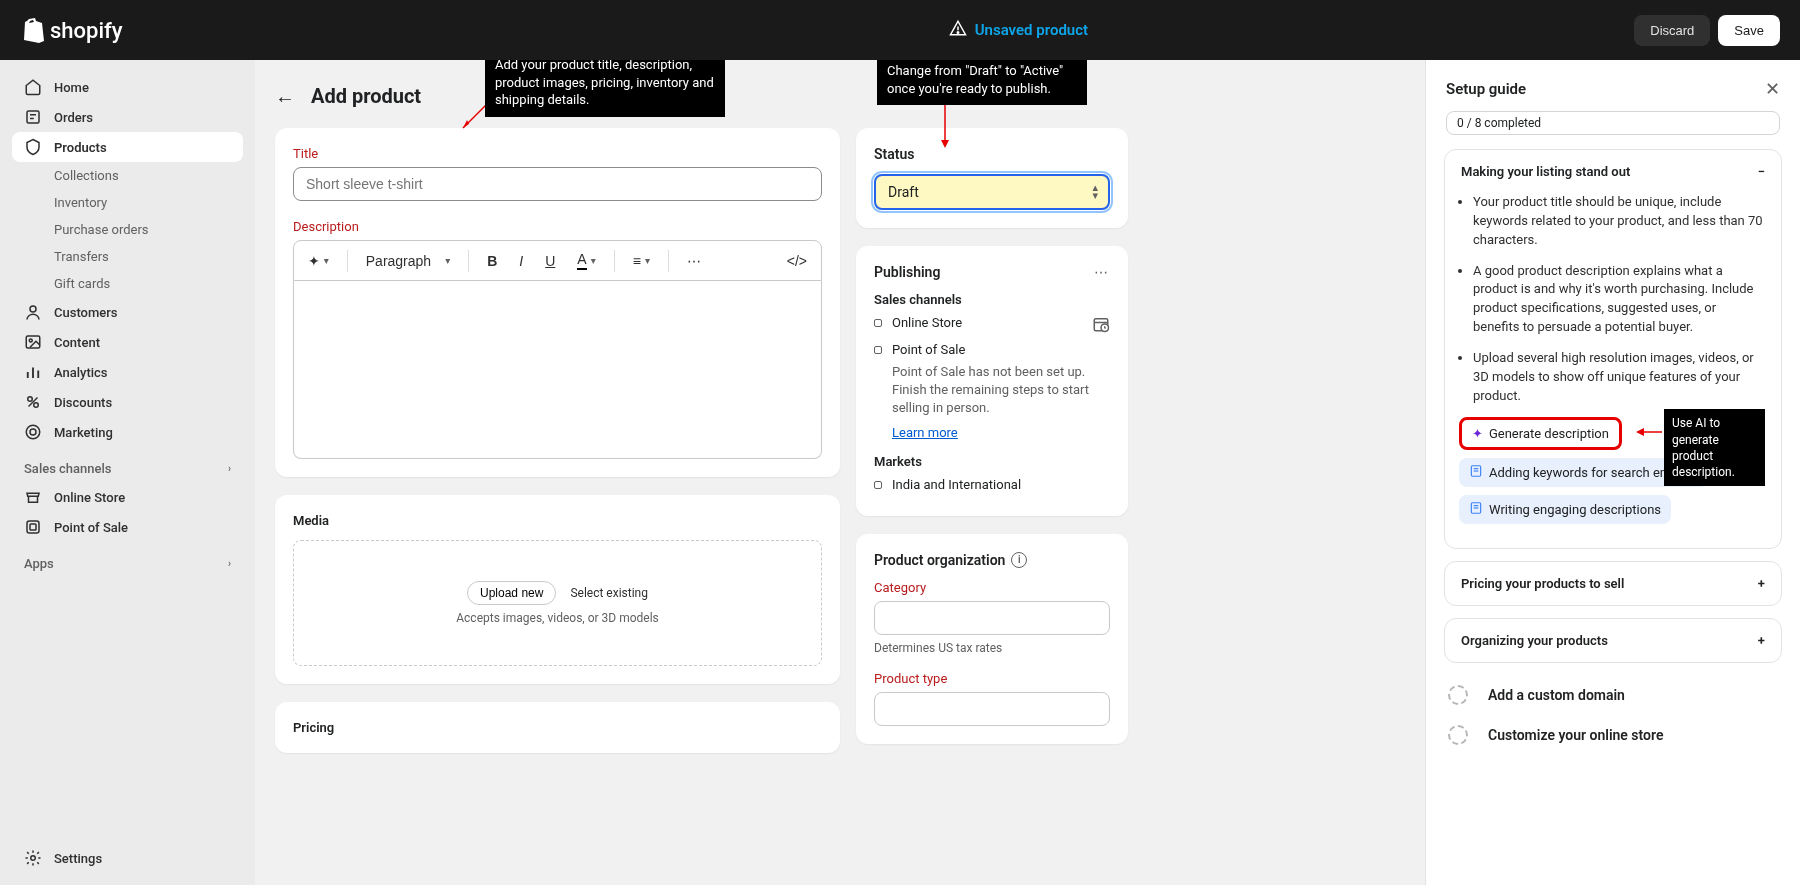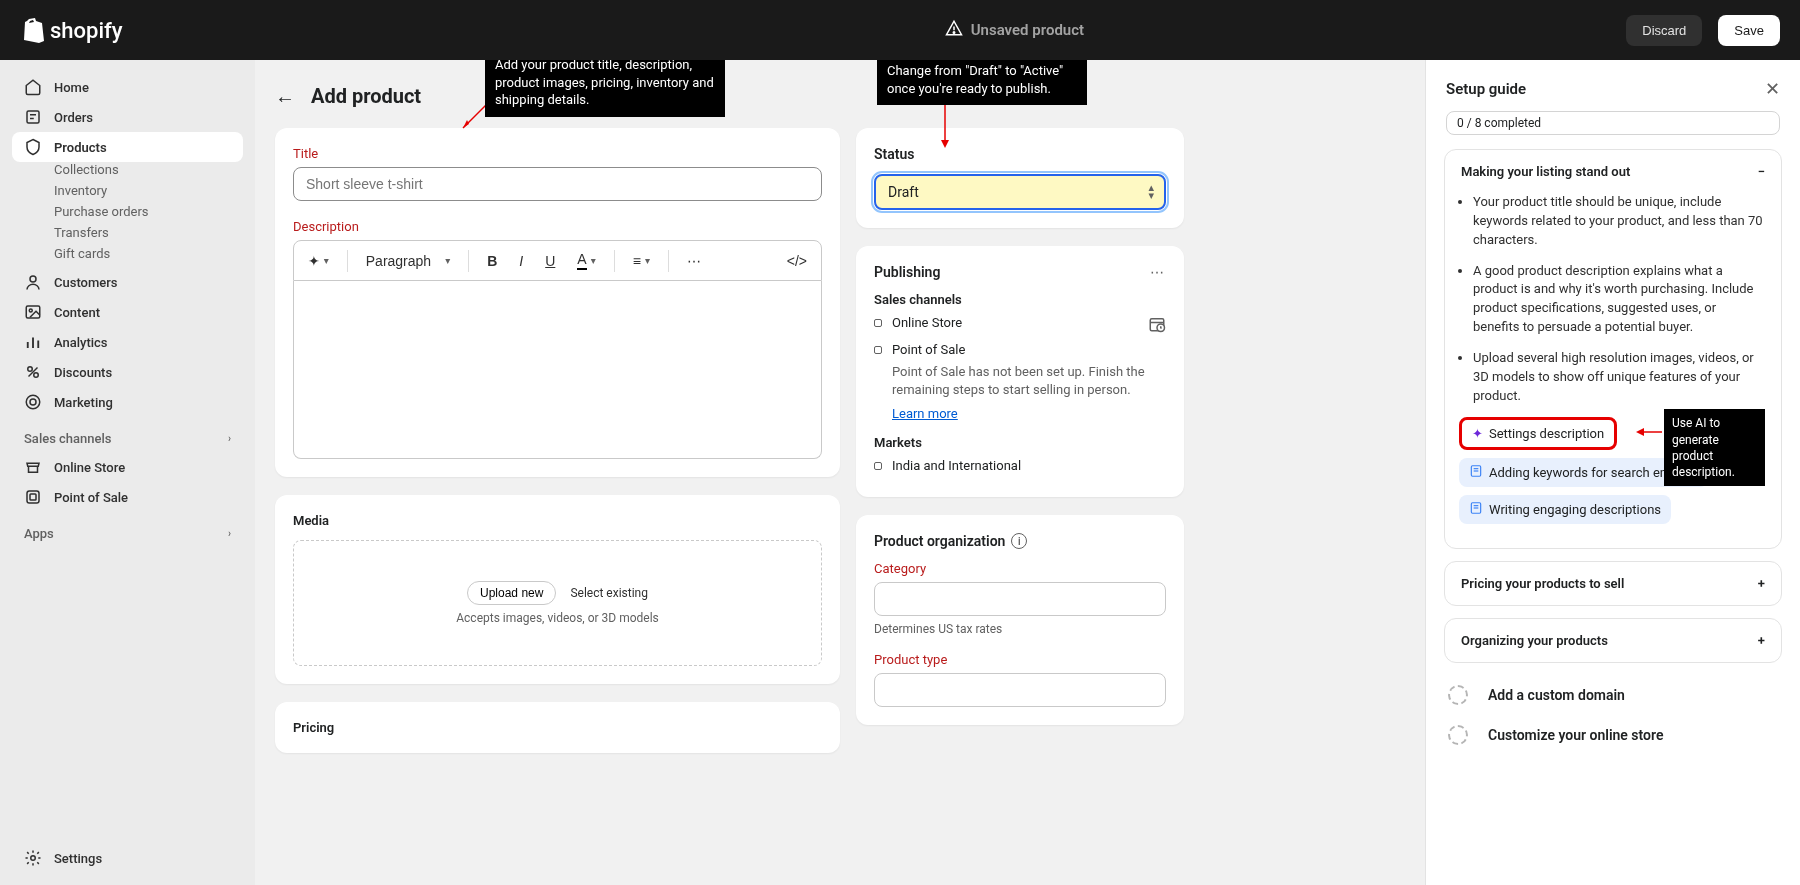--- a/index.html
+++ b/index.html
@@ -1,40 +1,40 @@
 <!DOCTYPE html>
 <html><head>
 <meta charset="utf-8">
 <style>
 * { box-sizing: border-box; margin: 0; padding: 0; }
 body { font-family: -apple-system, BlinkMacSystemFont, "Segoe UI", Roboto, sans-serif; background: #f1f1f1; color: #202223; font-size: 14px; overflow: hidden; }
 .topbar { height: 60px; background: #1a1a1a; display: flex; align-items: center; padding: 0 20px; justify-content: space-between; }
 .topbar-left { display: flex; align-items: center; gap: 20px; }
 .logo { display: flex; align-items: center; color: #fff; font-size: 22px; font-weight: 500; gap: 6px; }
 .logo svg { width: 24px; height: 28px; }
-.unsaved { display: flex; align-items: center; gap: 8px; color: #a3a3a3; font-weight: 600; font-size: 15px; margin-left: 280px; }
+.unsaved { display: flex; align-items: center; gap: 8px; color: #0ea5e9; font-weight: 600; font-size: 15px; margin-left: 280px; }
 .topbar-right { display: flex; gap: 8px; }
 .btn { border-radius: 8px; padding: 8px 16px; font-size: 13px; font-weight: 500; cursor: pointer; border: none; }
 .btn-discard { background: #303030; color: #e3e3e3; }
-.btn-save { background: #fff; color: #1a1a1a; margin-left: 8px; }
+.btn-save { background: #fff; color: #1a1a1a; }
 .shell { display: flex; height: calc(885px - 60px); }
 .sidebar { width: 255px; background: #ebebeb; padding: 12px; display: flex; flex-direction: column; }
 .nav-item { display: flex; align-items: center; gap: 12px; padding: 6px 12px; border-radius: 8px; cursor: pointer; color: #303030; font-size: 13px; font-weight: 500; }
 .nav-item.active { background: #fff; font-weight: 600; }
 .nav-icon { width: 18px; height: 18px; display: flex; align-items: center; justify-content: center; }
-.nav-sub { padding-left: 42px; font-size: 13px; color: #616161; padding-bottom: 6px; cursor: pointer; }
+.nav-sub { padding-left: 42px; font-size: 13px; color: #616161; padding-top: 6px; padding-bottom: 6px; cursor: pointer; }
 .nav-section-title { padding: 14px 12px 6px; font-size: 13px; color: #616161; font-weight: 500; display: flex; justify-content: space-between; align-items: center; }
 .nav-spacer { flex: 1; }
 .main { flex: 1; overflow-y: auto; padding: 24px 20px; }
 .page-header { display: flex; align-items: center; gap: 16px; margin-bottom: 20px; position: relative; }
 .back-arrow { font-size: 20px; cursor: pointer; }
 .page-title { font-size: 20px; font-weight: 700; }
 .cols { display: flex; gap: 16px; align-items: flex-start; }
 .col-main { width: 565px; display: flex; flex-direction: column; gap: 18px; }
-.col-side { width: 328px; display: flex; flex-direction: column; gap: 18px; }
+.col-side { width: 272px; display: flex; flex-direction: column; gap: 18px; }
 .card { background: #fff; border-radius: 12px; padding: 18px; box-shadow: 0 1px 2px rgba(0,0,0,.06); }
 .label { font-size: 13px; color: #b91c1c; margin-bottom: 6px; display: block; }
 .input { width: 100%; border: 1px solid #8c8c8c; border-radius: 8px; padding: 8px 12px; font-size: 14px; }
 .rte-toolbar { border: 1px solid #c9c9c9; border-radius: 8px 8px 0 0; padding: 6px 10px; display: flex; align-items: center; gap: 14px; }
 .rte-body { border: 1px solid #c9c9c9; border-top: none; border-radius: 0 0 8px 8px; height: 178px; }
 .rte-btn { background: none; border: none; cursor: pointer; font-size: 14px; padding: 4px; color: #303030; display: flex; align-items: center; gap: 4px; }
 .rte-sep { width: 1px; height: 22px; background: #ddd; }
 .section-title { font-size: 13px; font-weight: 600; margin-bottom: 12px; }
 .media-drop { border: 1px dashed #c9c9c9; border-radius: 8px; height: 126px; display: flex; flex-direction: column; align-items: center; justify-content: center; gap: 6px; }
 .media-btns { display: flex; gap: 14px; align-items: center; }
@@ -360,21 +360,21 @@
         </div>
         <div class="setup-card-body">
           <ul>
             <li>Your product title should be unique, include keywords related to your product, and less than 70 characters.</li>
             <li>A good product description explains what a product is and why it's worth purchasing. Include product specifications, suggested uses, or benefits to persuade a potential buyer.</li>
             <li>Upload several high resolution images, videos, or 3D models to show off unique features of your product.</li>
           </ul>
           <div style="position:relative; margin-left:-14px;">
             <div class="chip highlighted">
               <span class="chip-icon">✦</span>
-              <span>Settings description</span>
+              <span>Generate description</span>
             </div>
             <svg style="position:absolute; top:8px; left:175px;" width="30" height="14">
                 <line x1="28" y1="7" x2="6" y2="7" stroke="#e60000" stroke-width="1.5"></line>
                 <polygon points="2,7 10,3 10,11" fill="#e60000"></polygon>
               </svg>
             <div class="annotation" style="top:-8px; left:205px; max-width:140px; font-size:12px; padding:6px 8px;">Use AI to generate product description.</div>
             <br>
             <div class="chip">
               <span class="chip-book"><svg width="14" height="14" viewBox="0 0 24 24" fill="none" stroke="#3b82f6" stroke-width="2">
                     <rect x="4" y="3" width="16" height="18" rx="2"></rect>

